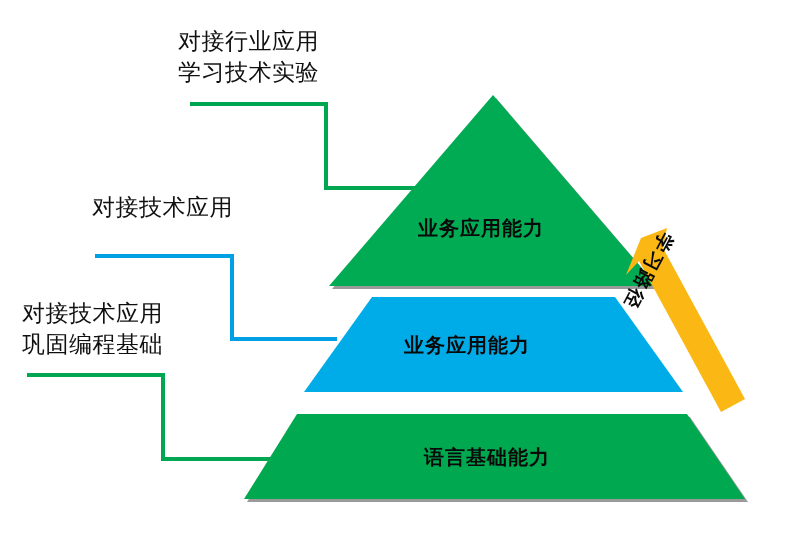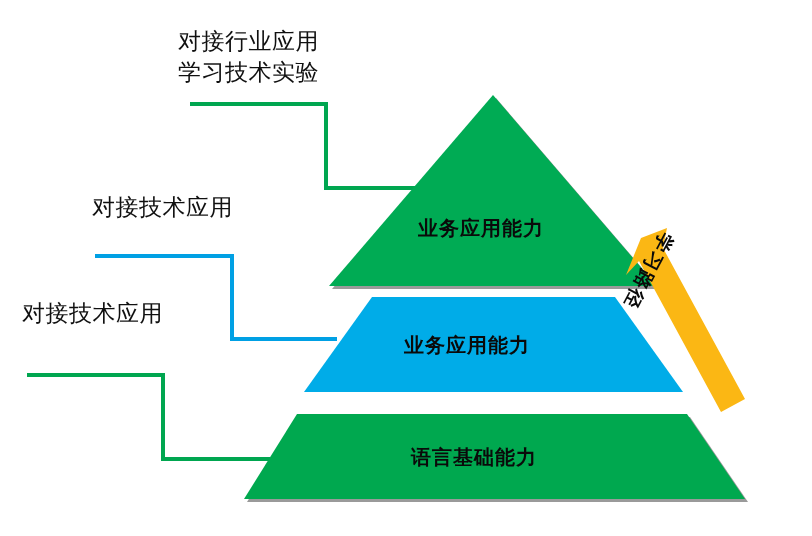--- a/index.html
+++ b/index.html
@@ -31,21 +31,21 @@
     white-space:nowrap;
     letter-spacing:1px;
   }
 
   #ann-top{left:178px;top:26px;text-align:center;}
   #ann-mid{left:92px;top:192px;text-align:left;}
   #ann-bot{left:22px;top:298px;text-align:center;}
 
   #label-top{left:418px;top:215px;}
   #label-mid{left:404px;top:332px;}
-  #label-bot{left:411px;top:444px;}
+  #label-bot{left:424px;top:444px;}
 
   #arrow-text{
     position:absolute;
     left:679px;top:240px;
     width:100px;
     font-size:19px;
     font-weight:bold;
     color:#0a0a0a;
     white-space:nowrap;
     letter-spacing:2px;
@@ -101,20 +101,21 @@
     <span class="l">对接行业应用</span>
     <span class="l">学习技术实验</span>
   </div>
 
   <div class="ann" id="ann-mid">
     <span class="l">对接技术应用</span>
   </div>
 
   <div class="ann" id="ann-bot">
     <span class="l">对接技术应用</span>
+    <span class="l">巩固编程基础</span>
   </div>
 
   <div class="tier-label" id="label-top">业务应用能力</div>
 
   <div class="tier-label" id="label-mid">业务应用能力</div>
 
   <div class="tier-label" id="label-bot">语言基础能力</div>
 
   <div id="arrow-text">学习路径</div>
 

